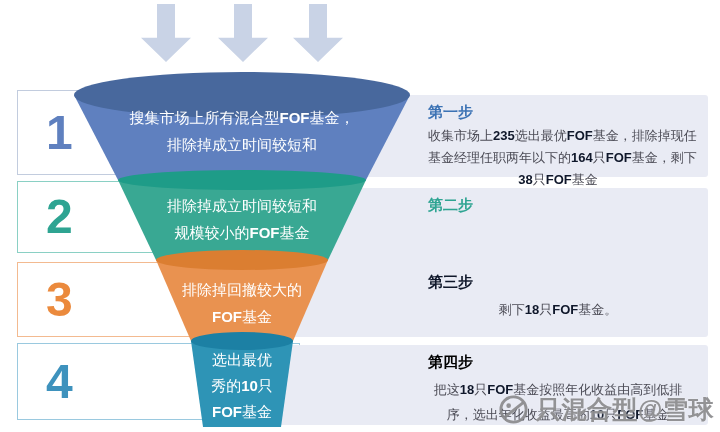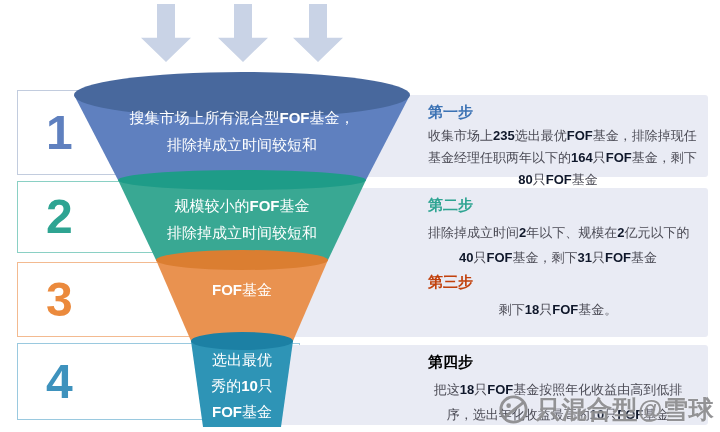--- a/index.html
+++ b/index.html
@@ -14,21 +14,21 @@
   .num{font-size:48px;font-weight:bold;line-height:1;}
   .b1 .num{color:#5f80bf;} .b1{border-color:#c2ccde;}
   .b2 .num{color:#2ea492;} .b2{border-color:#8ad0c4;}
   .b3 .num{color:#eb8a3d;} .b3{border-color:#f3ba90;}
   .b4 .num{color:#3e92bd;} .b4{border-color:#9ac9df;}
   
   .panel{position:absolute;left:240px;width:468px;background:#e9ebf4;border-radius:3px;
          box-sizing:border-box;padding:7px 20px 0 188px;z-index:2;}
   .p-head{font-size:15px;font-weight:bold;margin:1px 0 3px 0;}
   .p1 .p-head{color:#3b72b4;} .p2 .p-head{color:#2ea492;}
-  .p3 .p-head{color:#c2410c;} .p4 .p-head{color:#000000;}
+  .p3 .p-head{color:#0f172a;} .p4 .p-head{color:#000000;}
   .p-body{font-size:13px;color:#4b4b55;}
   .p1 .p-body .line{line-height:22px;}
   .p2 .p-body .line,.p3 .p-body .line,.p4 .p-body .line{line-height:25px;}
   .p2 .p-head,.p3 .p-head,.p4 .p-head{margin-bottom:5px;}
   .line{white-space:nowrap;text-align:center;}
   .bb{font-weight:bold;color:#0f172a;}
   
   .funnel-svg{position:absolute;left:0;top:0;z-index:3;}
   .flabel{position:absolute;color:#ffffff;font-size:15px;text-align:center;z-index:4;}
   .flabel .line{line-height:27px;}
@@ -59,29 +59,25 @@
   </div>
   <div class="numbox b4" style="top:343px;height:77px">
     <div class="num">4</div>
   </div>
 
   <div class="panel p1" style="top:95px;height:82px">
     <div class="p-head">第一步</div>
     <div class="p-body">
         <div class="line"><span>收集市场上</span><span class="bb">235</span><span>选出最优</span><span class="bb">FOF</span><span>基金，排除掉现任</span></div>
         <div class="line"><span>基金经理任职两年以下的</span><span class="bb">164</span><span>只</span><span class="bb">FOF</span><span>基金，剩下</span></div>
-        <div class="line"><span class="bb">80</span><span>只</span><span class="bb">FOF</span><span>基金</span></div>
+        <div class="line"><span class="bb">38</span><span>只</span><span class="bb">FOF</span><span>基金</span></div>
       </div>
   </div>
   <div class="panel p2" style="top:188px;height:84px">
     <div class="p-head">第二步</div>
-    <div class="p-body">
-        <div class="line"><span>排除掉成立时间</span><span class="bb">2</span><span>年以下、规模在</span><span class="bb">2</span><span>亿元以下的</span></div>
-        <div class="line"><span class="bb">40</span><span>只</span><span class="bb">FOF</span><span>基金，剩下</span><span class="bb">31</span><span>只</span><span class="bb">FOF</span><span>基金</span></div>
-      </div>
   </div>
   <div class="panel p3" style="top:265px;height:72px">
     <div class="p-head">第三步</div>
     <div class="p-body">
         <div class="line"><span>剩下</span><span class="bb">18</span><span>只</span><span class="bb">FOF</span><span>基金。</span></div>
       </div>
   </div>
   <div class="panel p4" style="top:345px;height:80px">
     <div class="p-head">第四步</div>
     <div class="p-body">
@@ -103,24 +99,25 @@
 
     <polygon points="191,341 293,341 281,427 203,427" fill="#2e94b6"></polygon>
     <ellipse cx="242" cy="341" rx="51" ry="9" fill="#1c80a4"></ellipse>
   </svg>
 
   <div class="flabel" style="left:62px;top:104px;width:360px">
       <div class="line"><span>搜集市场上所有混合型</span><span class="bb">FOF</span><span>基金，</span></div>
       <div class="line"><span>排除掉成立时间较短和</span></div>
     </div>
   <div class="flabel" style="left:92px;top:192px;width:300px">
+      <div class="line"><span>排除掉成立时间较短和</span></div>
       <div class="line"><span>规模较小的</span><span class="bb">FOF</span><span>基金</span></div>
-      <div class="line"><span>排除掉成立时间较短和</span></div>
     </div>
   <div class="flabel" style="left:122px;top:276px;width:240px">
+      <div class="line"><span>排除掉回撤较大的</span></div>
       <div class="line"><span class="bb">FOF</span><span>基金</span></div>
     </div>
   <div class="flabel fl4" style="left:192px;top:347px;width:100px">
       <div class="line"><span>选出最优</span></div>
       <div class="line"><span>秀的</span><span class="bb">10</span><span>只</span></div>
       <div class="line"><span class="bb">FOF</span><span>基金</span></div>
     </div>
 
   <div class="wm">
     <svg width="31" height="31" viewBox="0 0 32 32">

